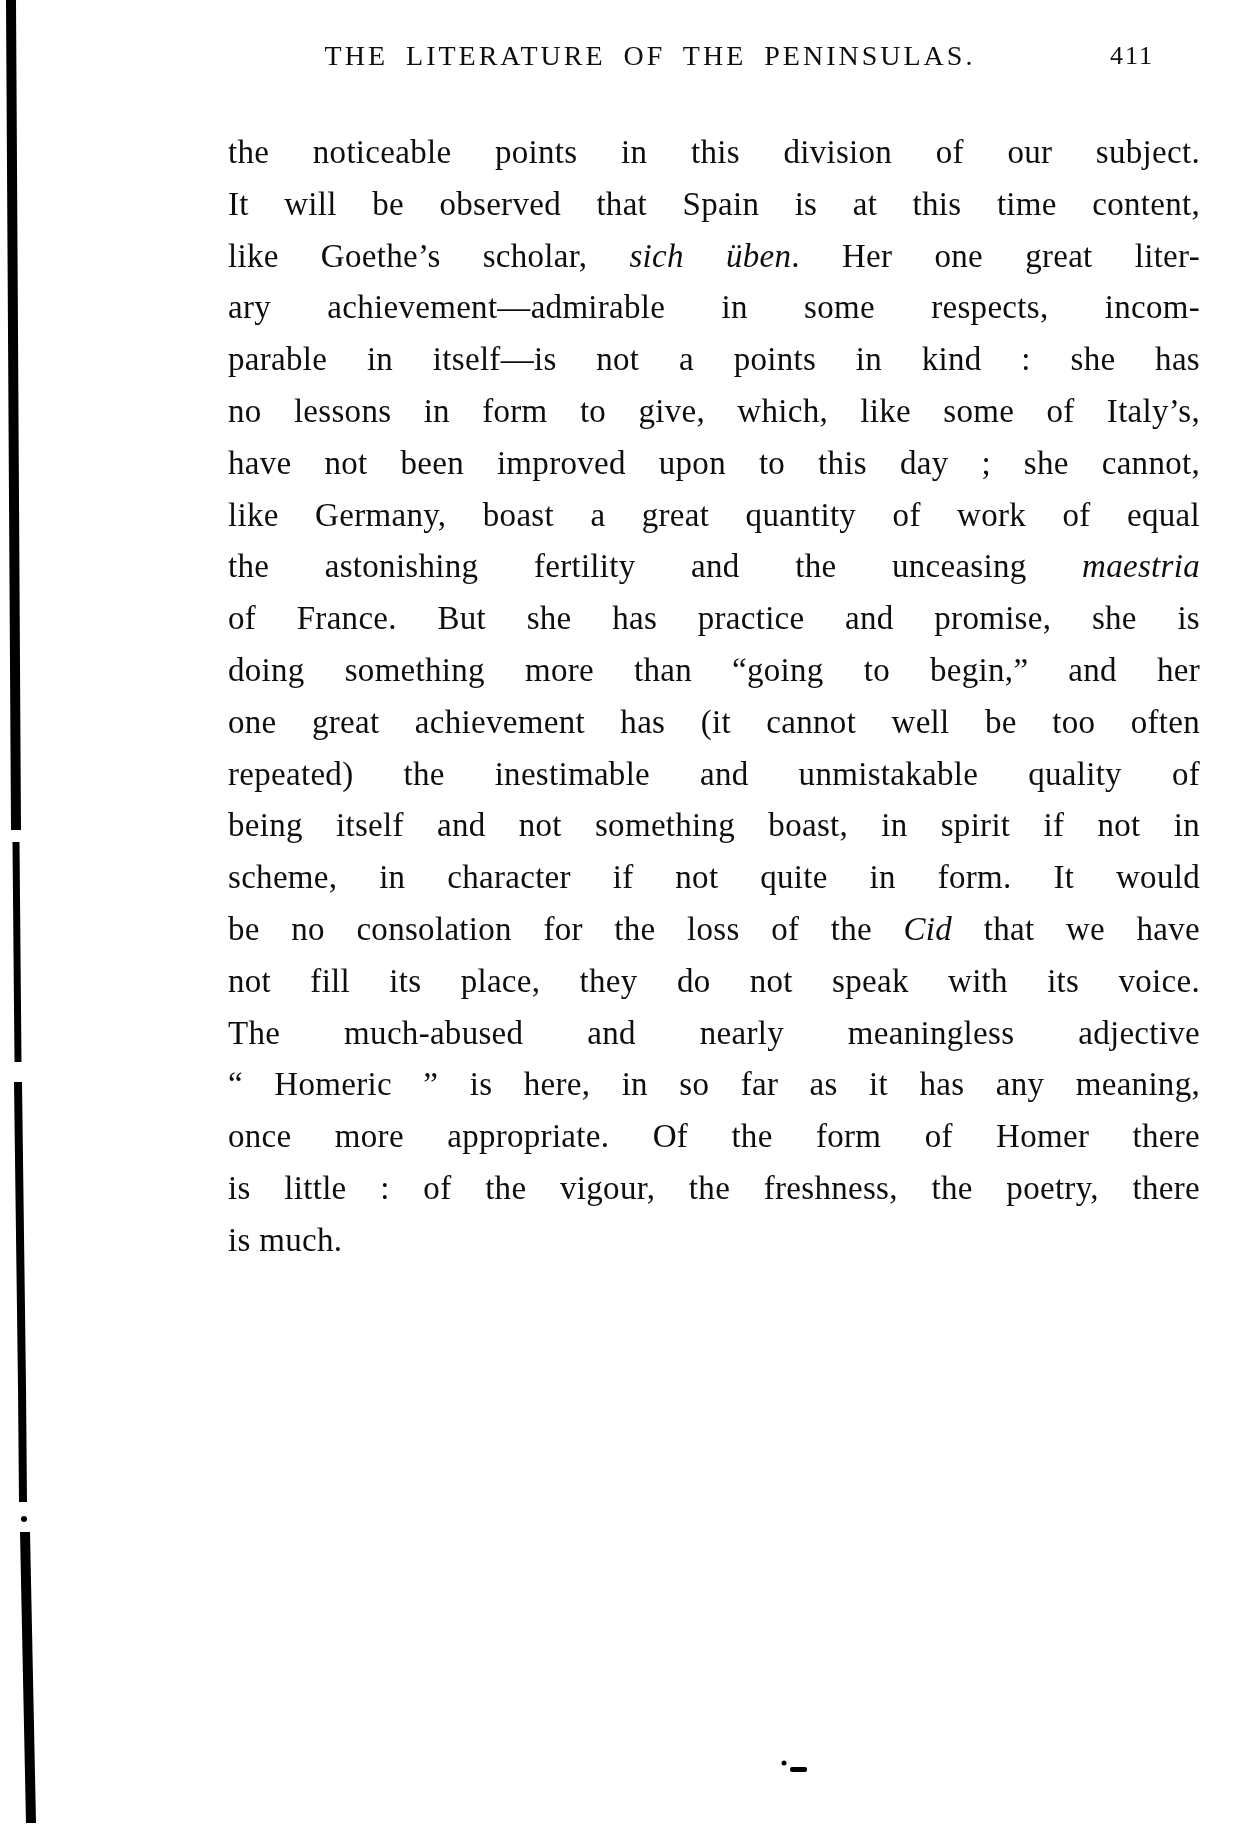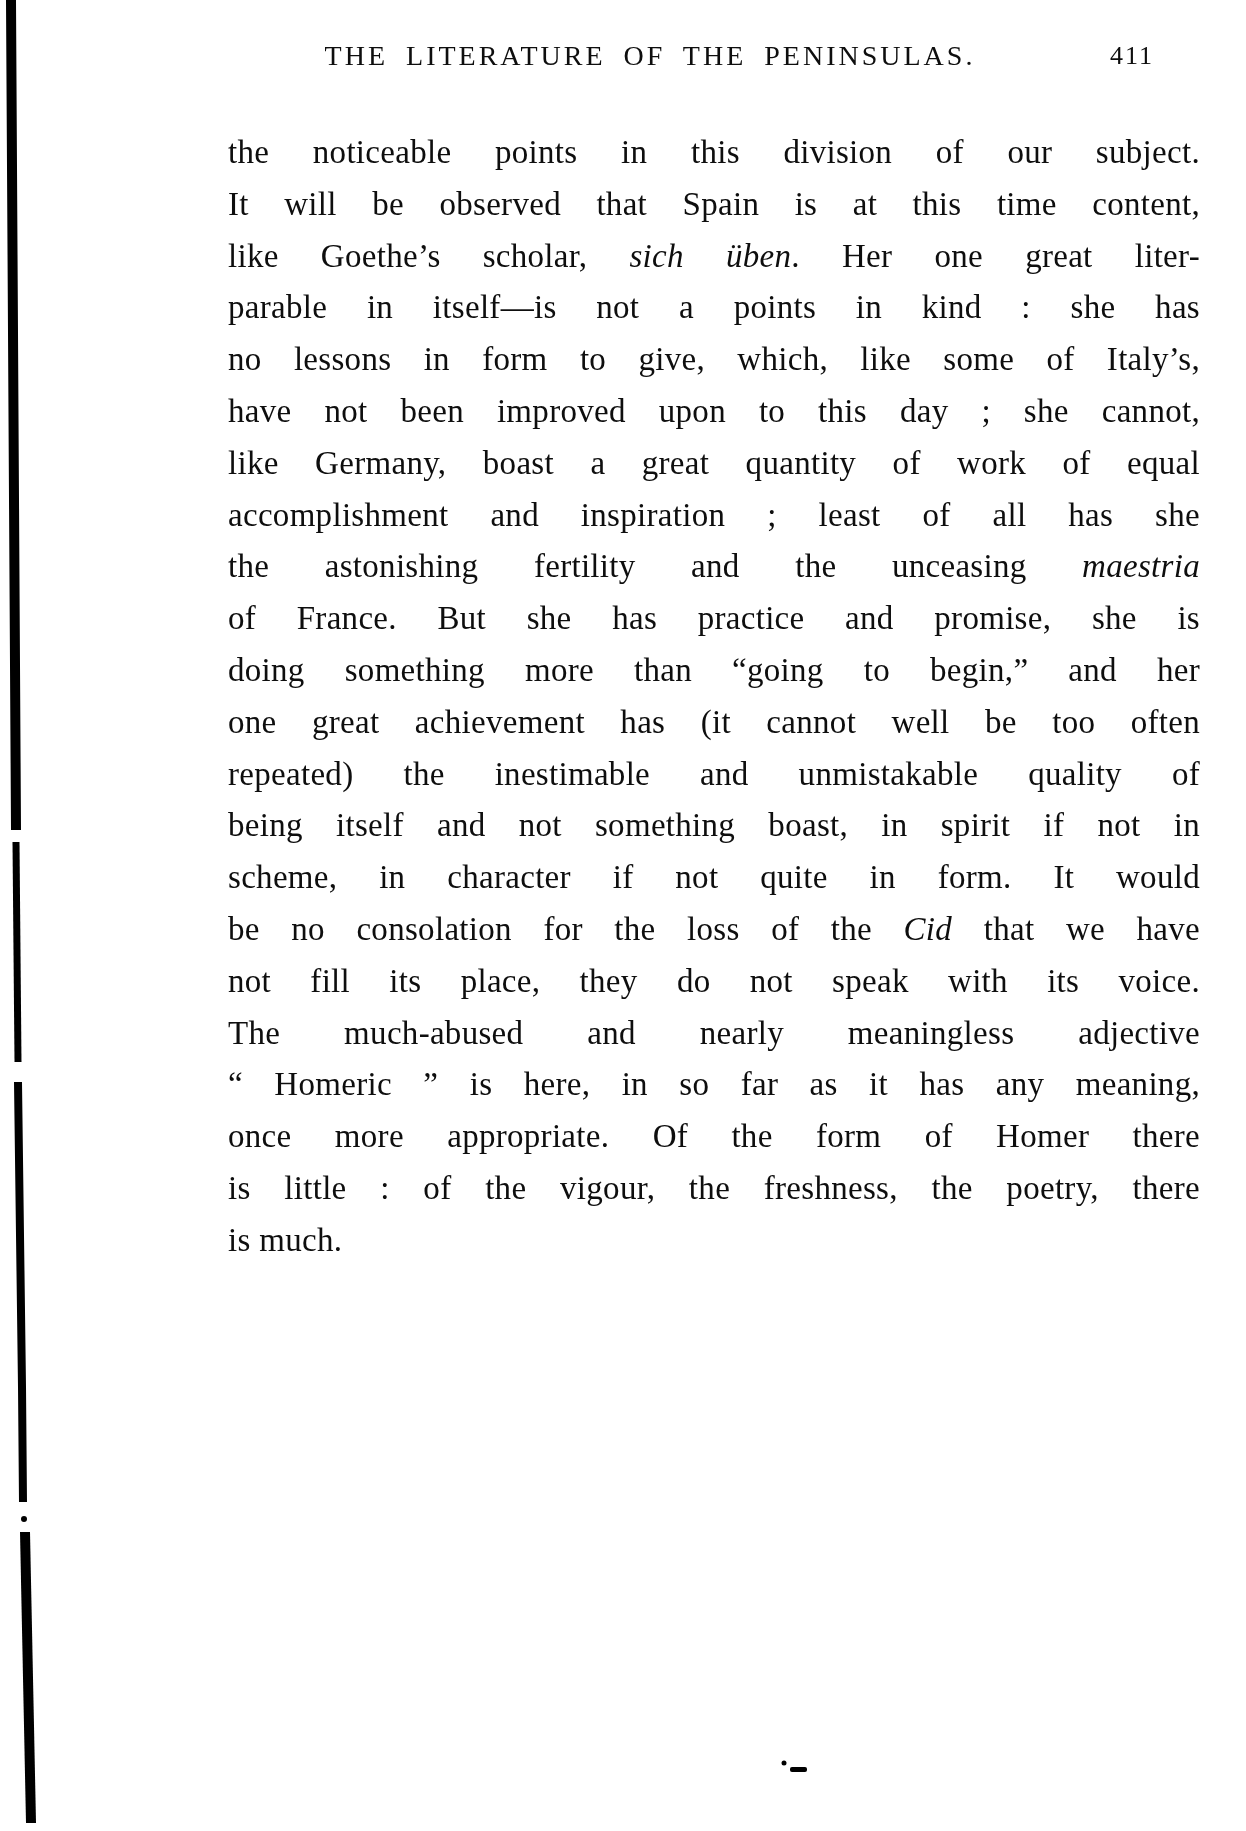--- a/index.html
+++ b/index.html
@@ -64,25 +64,25 @@
 
   <div class="running-header">
     <span class="header-title">THE LITERATURE OF THE PENINSULAS.</span>
     <span class="page-number">411</span>
   </div>
 
   <div class="body-text">
       <div class="line"><span>the noticeable points in this division of our subject.</span></div>
       <div class="line"><span>It will be observed that Spain is at this time content,</span></div>
       <div class="line"><span>like Goethe’s scholar, </span><span class="it">sich üben</span><span>. Her one great liter-</span></div>
+      <div class="line"><span>ary achievement—admirable in some respects, incom-</span></div>
       <div class="line"><span>parable in itself—is not a points in kind : she has</span></div>
       <div class="line"><span>no lessons in form to give, which, like some of Italy’s,</span></div>
       <div class="line"><span>have not been improved upon to this day ; she cannot,</span></div>
       <div class="line"><span>like Germany, boast a great quantity of work of equal</span></div>
-      <div class="line"><span>accomplishment and inspiration ; least of all has she</span></div>
       <div class="line"><span>the astonishing fertility and the unceasing </span><span class="it">maestria</span></div>
       <div class="line"><span>of France. But she has practice and promise, she is</span></div>
       <div class="line"><span>doing something more than “going to begin,” and her</span></div>
       <div class="line"><span>one great achievement has (it cannot well be too often</span></div>
       <div class="line"><span>repeated) the inestimable and unmistakable quality of</span></div>
       <div class="line"><span>being itself and not something boast, in spirit if not in</span></div>
       <div class="line"><span>scheme, in character if not quite in form. It would</span></div>
       <div class="line"><span>be no consolation for the loss of the </span><span class="it">Cid</span><span> that we have</span></div>
       <div class="line"><span>not fill its place, they do not speak with its voice.</span></div>
       <div class="line"><span>The much-abused and nearly meaningless adjective</span></div>

